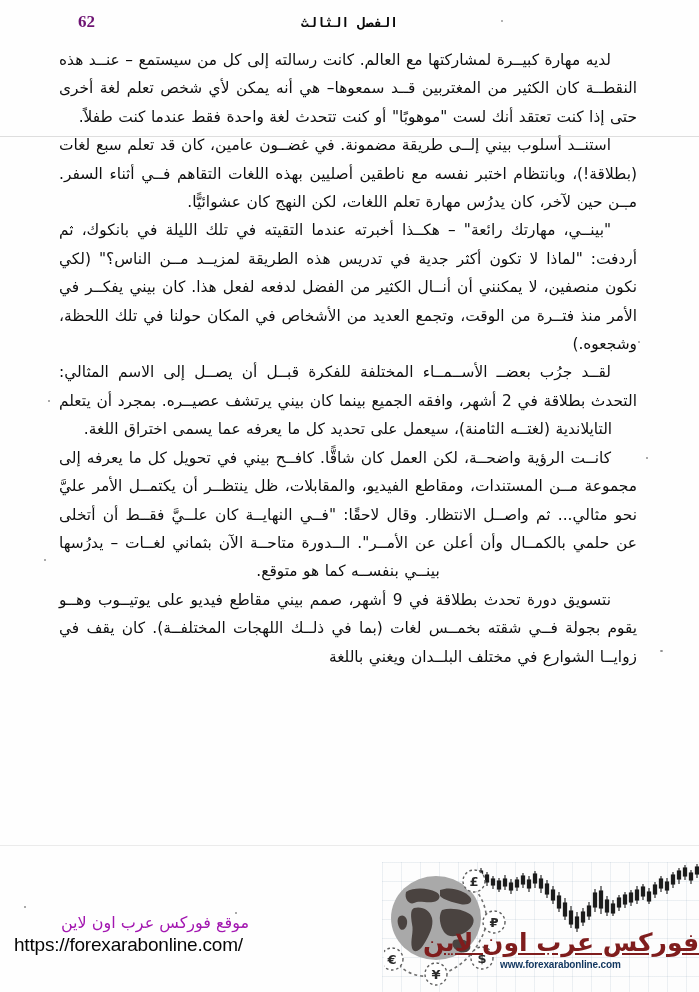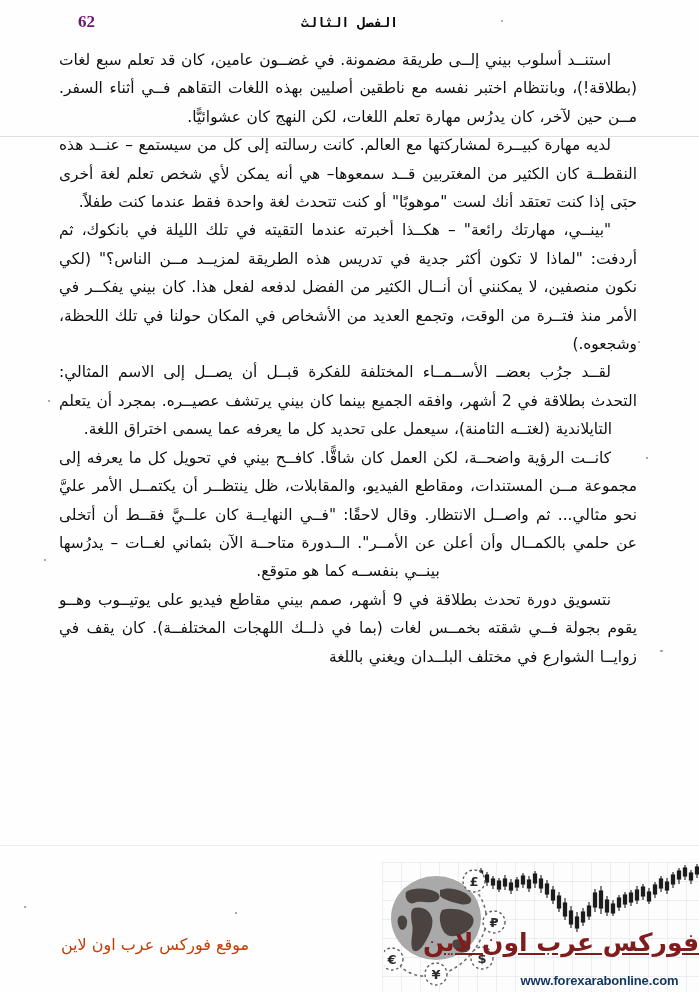--- a/index.html
+++ b/index.html
@@ -112,21 +112,21 @@
   .credit {
     position: absolute;
     left: 14px;
     bottom: 36px;
     width: 300px;
   }
   .credit-ar {
     direction: rtl;
     text-align: center;
     font-size: 16px;
-    color: #c2410c;
+    color: #a21caf;
     margin-bottom: 2px;
     padding-right: 18px;
   }
   .credit-url {
     direction: ltr;
     text-align: left;
     font-size: 19px;
     color: #0d0d0d;
     font-family: "Liberation Sans", "DejaVu Sans", sans-serif;
     letter-spacing: -0.2px;
@@ -177,64 +177,65 @@
     font-size: 25px;
     font-weight: bold;
     color: #7f1d1d;
     line-height: 30px;
     letter-spacing: -0.5px;
     white-space: nowrap;
     text-decoration: underline;
   }
   .brand-url {
     direction: ltr;
-    text-align: center;
-    font-size: 13px;
+    text-align: left;
+    font-size: 10px;
     font-weight: bold;
     color: #11365f;
     letter-spacing: -0.15px;
-    margin-top: 15px;
+    margin-top: 1px;
     white-space: nowrap;
     font-family: "Liberation Sans", "DejaVu Sans", sans-serif;
   }
 </style>
 </head>
 <body>
 
 <div class="page">
 
   <div class="page-header">
     <div class="header-chapter scan-ink">الفصل الثالث</div>
     <div class="header-pageno scan-ink">62</div>
     <div class="header-speck"></div>
   </div>
 
   <div class="body-text scan-ink">
+    <p>لديه مهارة كبيــرة لمشاركتها مع العالم. كانت رسالته إلى كل من سيستمع – عنــد هذه النقطــة كان الكثير من المغتربين قــد سمعوها– هي أنه يمكن لأي شخص تعلم لغة أخرى حتى إذا كنت تعتقد أنك لست "موهوبًا" أو كنت تتحدث لغة واحدة فقط عندما كنت طفلاً.</p>
     <p>استنــد أسلوب بيني إلــى طريقة مضمونة. في غضــون عامين، كان قد تعلم سبع لغات (بطلاقة!)، وبانتظام اختبر نفسه مع ناطقين أصليين بهذه اللغات التقاهم فــي أثناء السفر. مــن حين لآخر، كان يدرُس مهارة تعلم اللغات، لكن النهج كان عشوائيًّا.</p>
-    <p>لديه مهارة كبيــرة لمشاركتها مع العالم. كانت رسالته إلى كل من سيستمع – عنــد هذه النقطــة كان الكثير من المغتربين قــد سمعوها– هي أنه يمكن لأي شخص تعلم لغة أخرى حتى إذا كنت تعتقد أنك لست "موهوبًا" أو كنت تتحدث لغة واحدة فقط عندما كنت طفلاً.</p>
     <p>"بينــي، مهارتك رائعة" – هكــذا أخبرته عندما التقيته في تلك الليلة في بانكوك، ثم أردفت: "لماذا لا تكون أكثر جدية في تدريس هذه الطريقة لمزيــد مــن الناس؟" (لكي نكون منصفين، لا يمكنني أن أنــال الكثير من الفضل لدفعه لفعل هذا. كان بيني يفكــر في الأمر منذ فتــرة من الوقت، وتجمع العديد من الأشخاص في المكان حولنا في تلك اللحظة، وشجعوه.)</p>
     <p class="center-last">لقــد جرُب بعضــ الأســمــاء المختلفة للفكرة قبــل أن يصــل إلى الاسم المثالي: التحدث بطلاقة في 2 أشهر، وافقه الجميع بينما كان بيني يرتشف عصيــره. بمجرد أن يتعلم التايلاندية (لغتــه الثامنة)، سيعمل على تحديد كل ما يعرفه عما يسمى اختراق اللغة.</p>
     <p class="center-last">كانــت الرؤية واضحــة، لكن العمل كان شاقًّا. كافــح بيني في تحويل كل ما يعرفه إلى مجموعة مــن المستندات، ومقاطع الفيديو، والمقابلات، ظل ينتظــر أن يكتمــل الأمر عليَّ نحو مثالي... ثم واصــل الانتظار. وقال لاحقًا: "فــي النهايــة كان علــيَّ فقــط أن أتخلى عن حلمي بالكمــال وأن أعلن عن الأمــر". الــدورة متاحــة الآن بثماني لغــات – يدرُسها بينــي بنفســه كما هو متوقع.</p>
     <p>نتسويق دورة تحدث بطلاقة في 9 أشهر، صمم بيني مقاطع فيديو على يوتيــوب وهــو يقوم بجولة فــي شقته بخمــس لغات (بما في ذلــك اللهجات المختلفــة). كان يقف في زوايــا الشوارع في مختلف البلــدان ويغني باللغة</p>
   </div>
 
   <div class="scan-seam" style="top:136px;"></div>
   <div class="scan-seam" style="top:845px; background:rgba(150,150,150,0.18);"></div>
 
   <div class="speck" style="left:638px; top:341px; width:2px; height:2px;"></div>
   <div class="speck" style="left:646px; top:457px; width:2px; height:2px;"></div>
   <div class="speck" style="left:48px;  top:400px; width:2px; height:2px;"></div>
   <div class="speck" style="left:44px;  top:559px; width:2px; height:2px;"></div>
   <div class="speck" style="left:660px; top:650px; width:3px; height:2px;"></div>
   <div class="speck" style="left:625px; top:208px; width:2px; height:2px;"></div>
   <div class="speck" style="left:24px;  top:906px; width:2px; height:2px;"></div>
   <div class="speck" style="left:235px; top:912px; width:2px; height:2px;"></div>
 
   <div class="credit">
     <div class="credit-ar scan-ink">موقع فوركس عرب اون لاين</div>
+    <div class="credit-url scan-ink">https://forexarabonline.com/</div>
   </div>
 
   <div class="logo-block">
 
     <div class="logo-grid"></div>
 
     <svg class="logo-candles" viewBox="0 0 221 74" preserveAspectRatio="none">
       <g stroke="#1b1b1b" stroke-width="1.1" fill="#1b1b1b">
         <line x1="3" y1="6" x2="3" y2="20"></line>
           <rect x="1.4" y="9" width="3.2" height="7"></rect>

